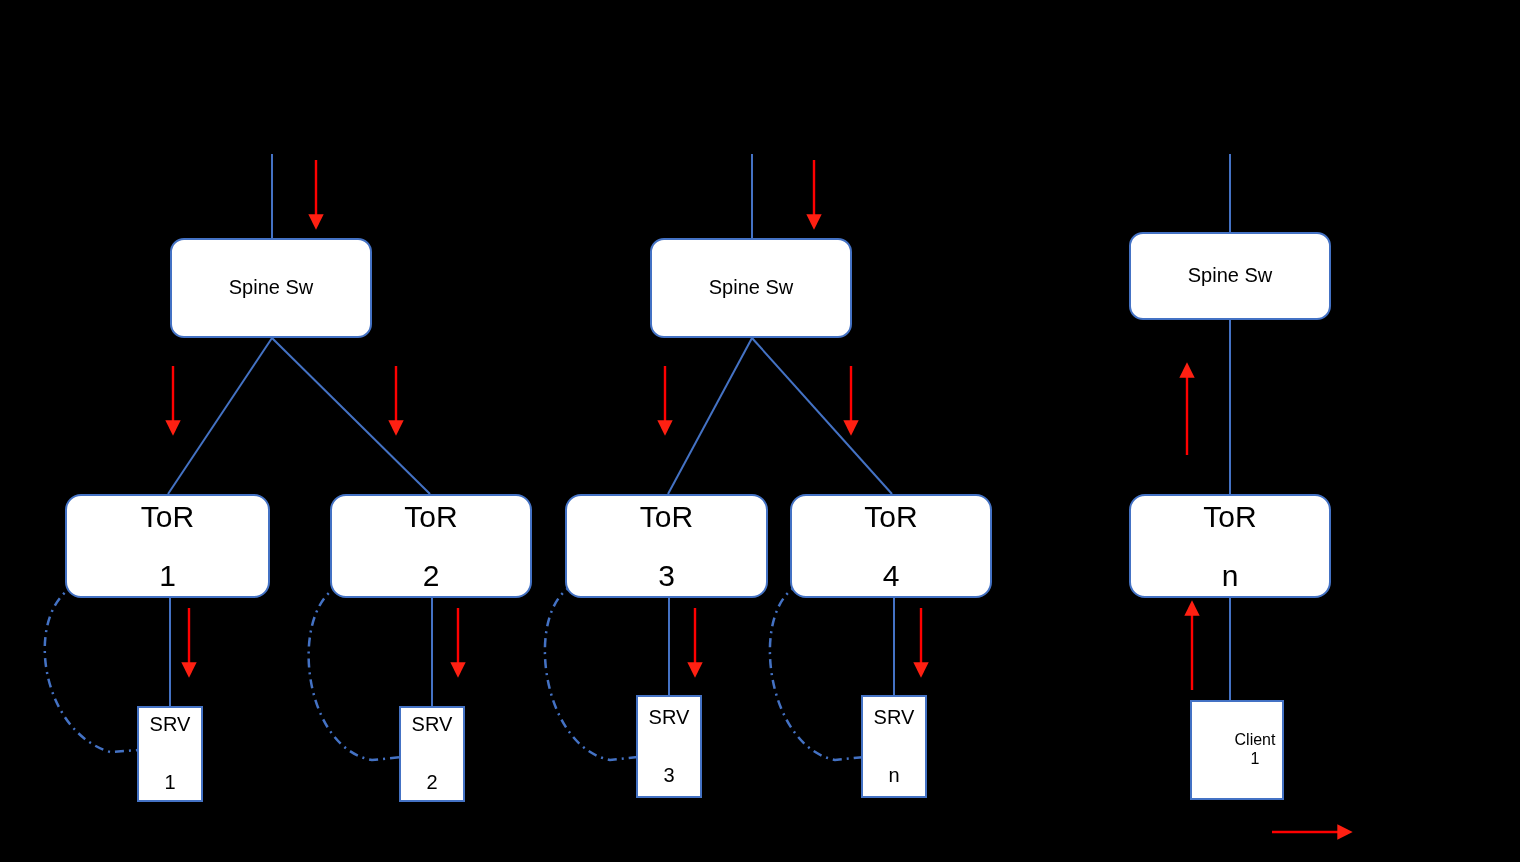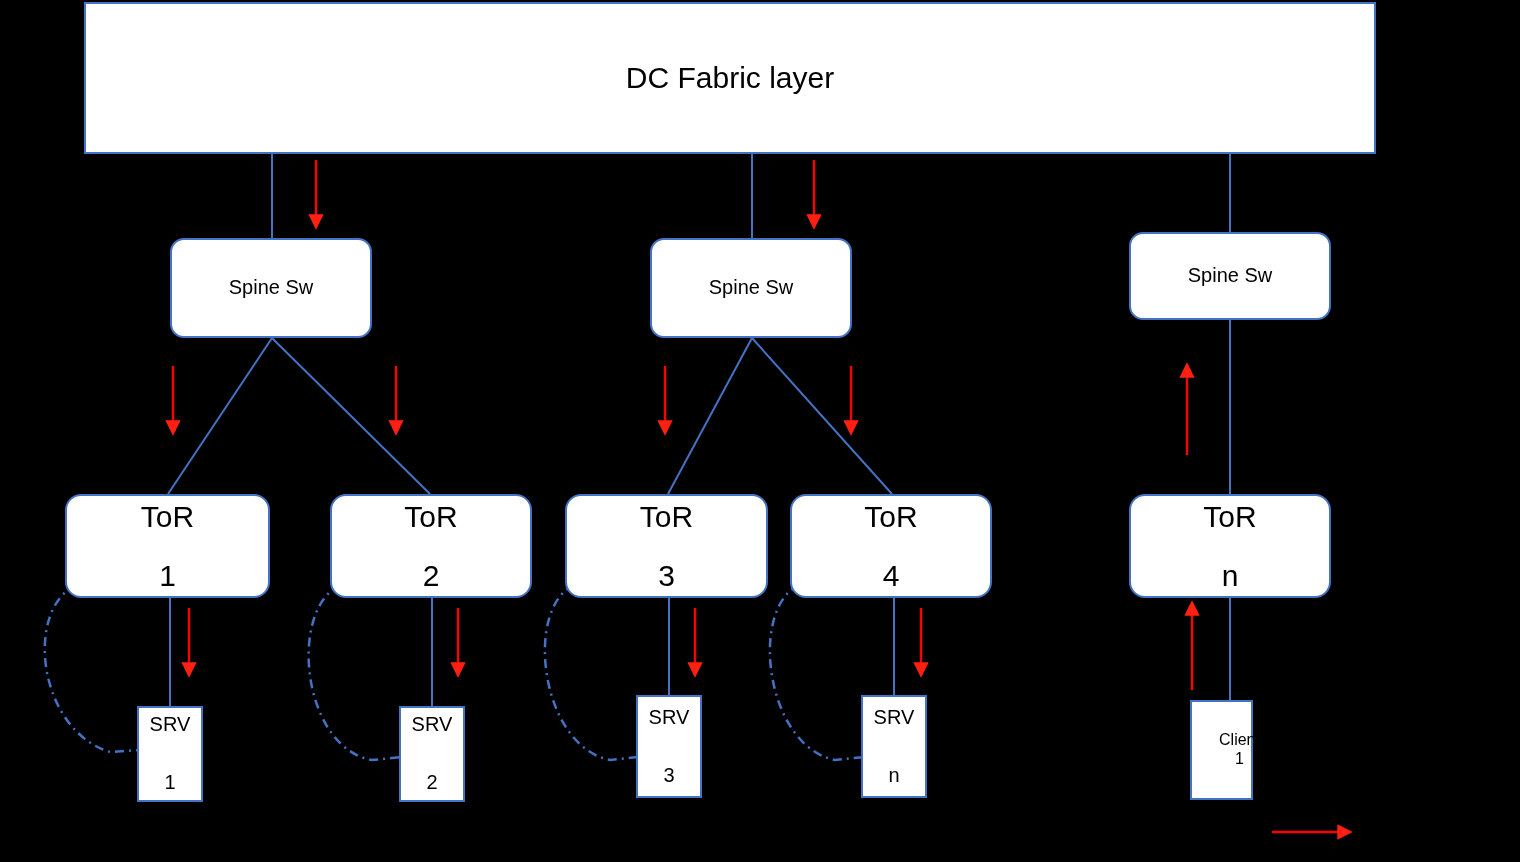--- a/index.html
+++ b/index.html
@@ -105,23 +105,20 @@
         <line x1="189" y1="608" x2="189" y2="670" stroke="#FF0000" stroke-width="2.4" marker-end="url(#arrow-red)"></line>
         <line x1="458" y1="608" x2="458" y2="670" stroke="#FF0000" stroke-width="2.4" marker-end="url(#arrow-red)"></line>
         <line x1="695" y1="608" x2="695" y2="670" stroke="#FF0000" stroke-width="2.4" marker-end="url(#arrow-red)"></line>
         <line x1="921" y1="608" x2="921" y2="670" stroke="#FF0000" stroke-width="2.4" marker-end="url(#arrow-red)"></line>
         <line x1="1187" y1="455" x2="1187" y2="370" stroke="#FF0000" stroke-width="2.4" marker-end="url(#arrow-red)"></line>
         <line x1="1192" y1="690" x2="1192" y2="608" stroke="#FF0000" stroke-width="2.4" marker-end="url(#arrow-red)"></line>
         <line x1="1272" y1="832" x2="1345" y2="832" stroke="#FF0000" stroke-width="2.4" marker-end="url(#arrow-red)"></line>
       </g>
   </svg>
 
-  <div class="node fabric" id="fabric-node" style="left: 84px; top: 2px; width: 1292px; height: 152px;">
-    <span>DC Fabric layer</span>
-  </div>
 
   <div id="spines-container">
       <div class="node spine" style="left: 170px; top: 238px; width: 202px; height: 100px;">
         <span>Spine Sw</span>
       </div>
       <div class="node spine" style="left: 650px; top: 238px; width: 202px; height: 100px;">
         <span>Spine Sw</span>
       </div>
       <div class="node spine" style="left: 1129px; top: 232px; width: 202px; height: 88px;">
         <span>Spine Sw</span>
@@ -164,19 +161,19 @@
         <span>SRV</span>
         <span class="line2">3</span>
       </div>
       <div class="node srv" style="left: 861px; top: 695px; width: 66px; height: 103px;">
         <span>SRV</span>
         <span class="line2">n</span>
       </div>
     </div>
 
   <div id="clients-container">
-      <div class="node client" style="left: 1190px; top: 700px; width: 63px; height: 100px; padding-left: 36px;">
+      <div class="node client" style="left: 1190px; top: 700px; width: 94px; height: 100px; padding-left: 36px;">
         <span>Client</span>
         <span class="line2">1</span>
       </div>
     </div>
 
 </div>
 
 </body></html>

